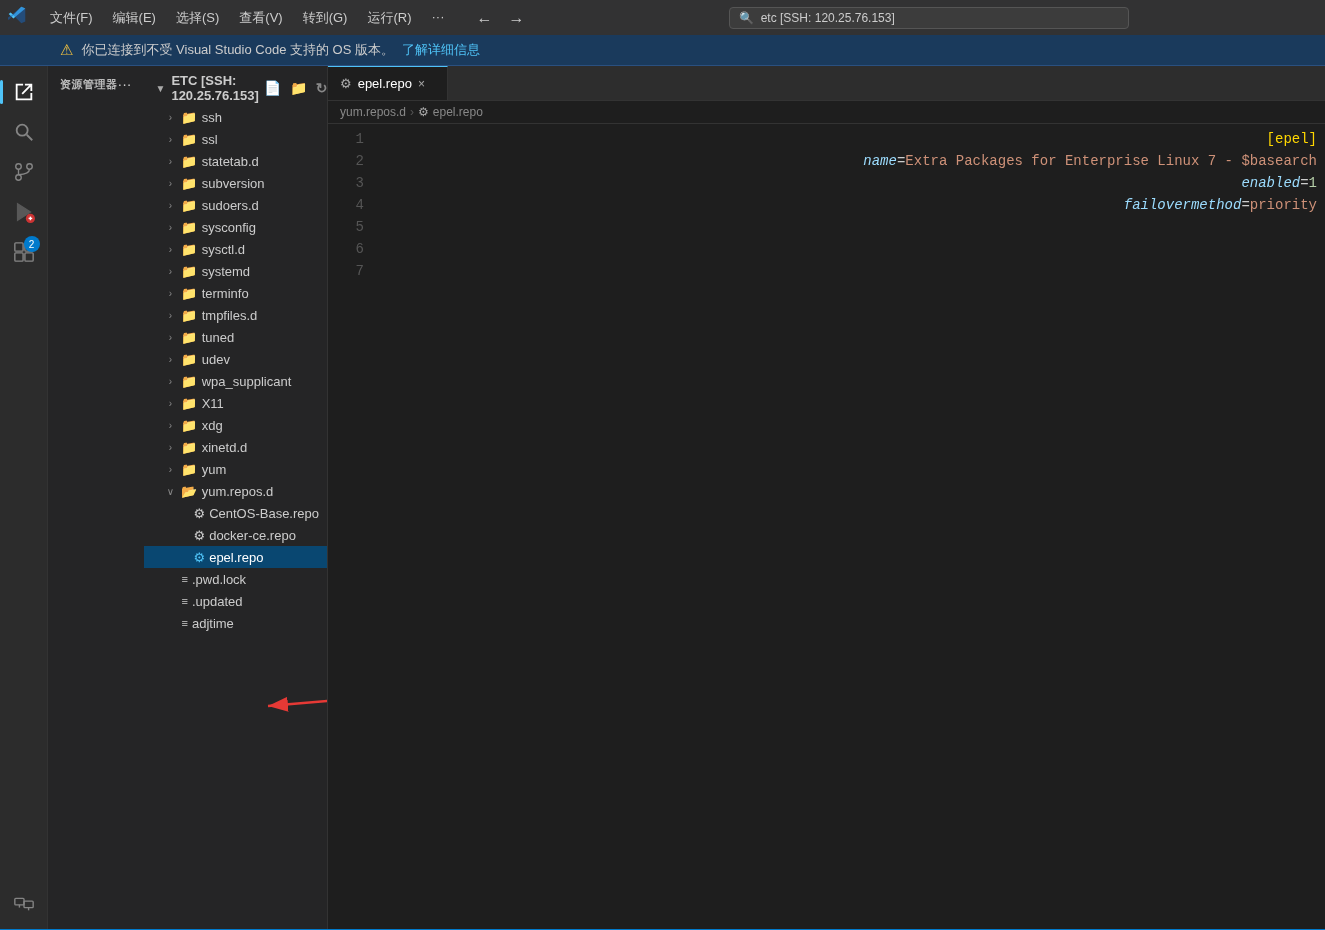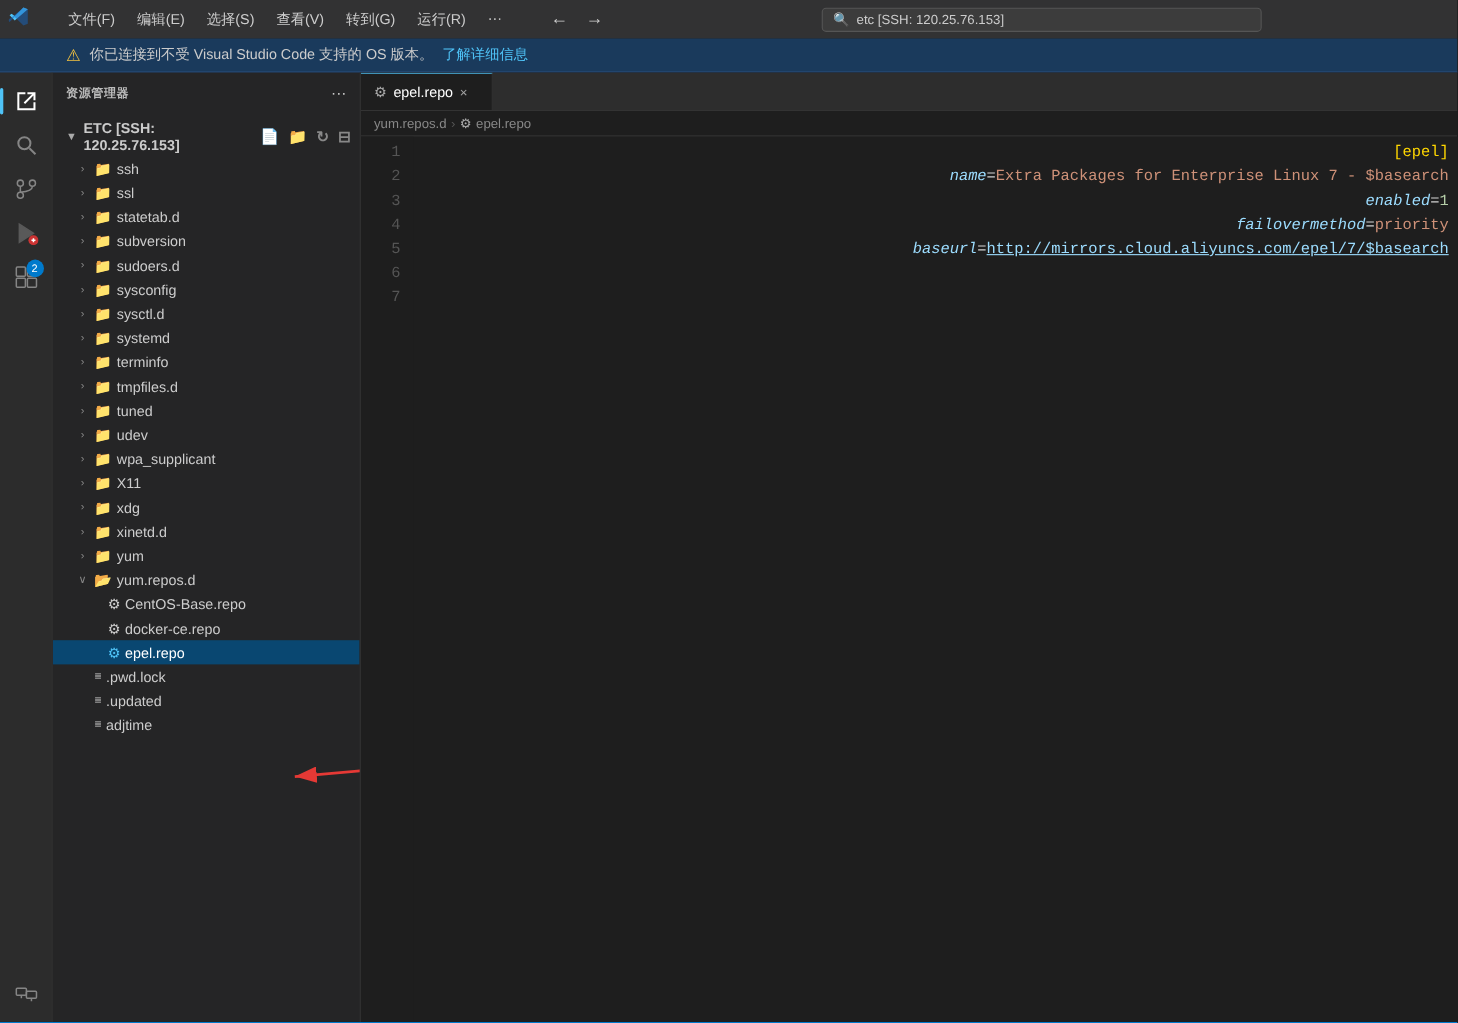--- a/index.html
+++ b/index.html
@@ -12,21 +12,21 @@
       color: #cccccc;
     }
 
     
     .titlebar {
       height: 35px;
       background: #323233;
       display: flex;
       align-items: center;
       padding: 12px 8px;
-      gap: 24px;
+      gap: 12px;
     }
     .titlebar-logo {
       color: #4fc3f7;
       font-size: 18px;
       font-weight: bold;
       margin-right: 4px;
     }
     .titlebar-menu {
       display: flex;
       gap: 4px;
@@ -146,21 +146,21 @@
       display: flex;
       align-items: center;
       justify-content: center;
     }
 
     
     .sidebar {
       width: 280px;
       background: #252526;
       display: flex;
-      flex-direction: column;
+      flex-direction: row;
       border-right: 1px solid #333;
       overflow: hidden;
     }
     .sidebar-header {
       padding: 8px 12px;
       display: flex;
       align-items: center;
       justify-content: space-between;
       height: 36px;
     }
@@ -640,23 +640,20 @@
         </div>
 
         <div class="code-line">
           <span class="c-key">enabled</span><span class="c-eq">=</span><span class="c-num">1</span>
         </div>
 
         <div class="code-line">
           <span class="c-key">failovermethod</span><span class="c-eq">=</span><span class="c-val">priority</span>
         </div>
 
-        <div class="code-line">
-          <span class="c-key">baseurl</span><span class="c-eq">=</span><span class="c-url">http://mirrors.cloud.aliyuncs.com/epel/7/$basearch</span>
-        </div>
 
 
       </div>
     </div>
   </div>
 
 </div>
 
 <div class="bottom-bar">
   

